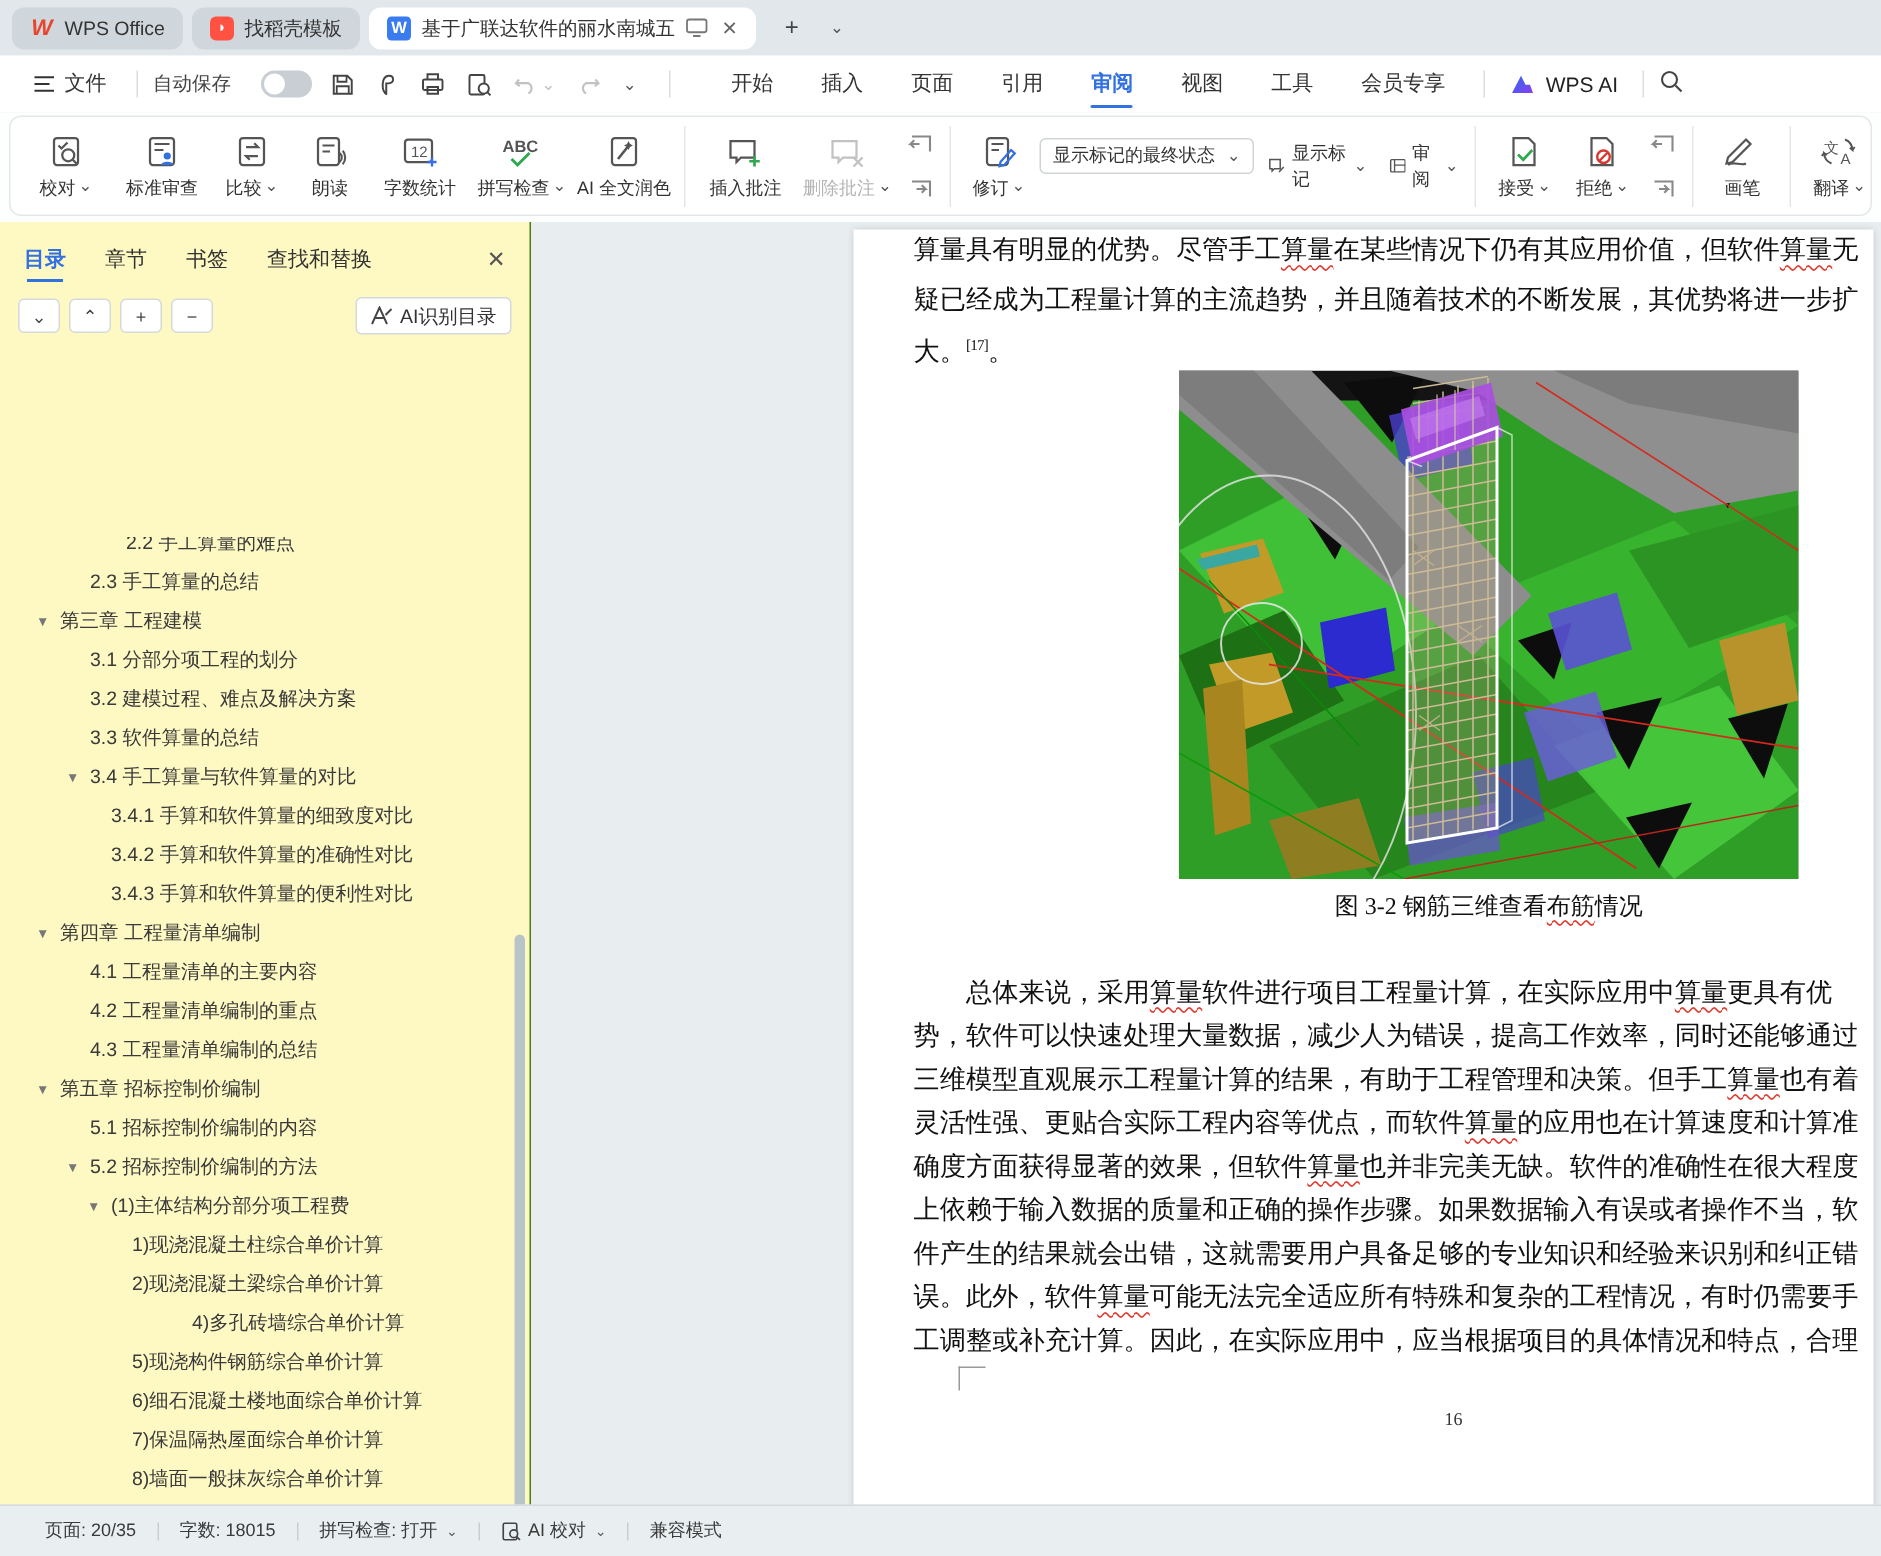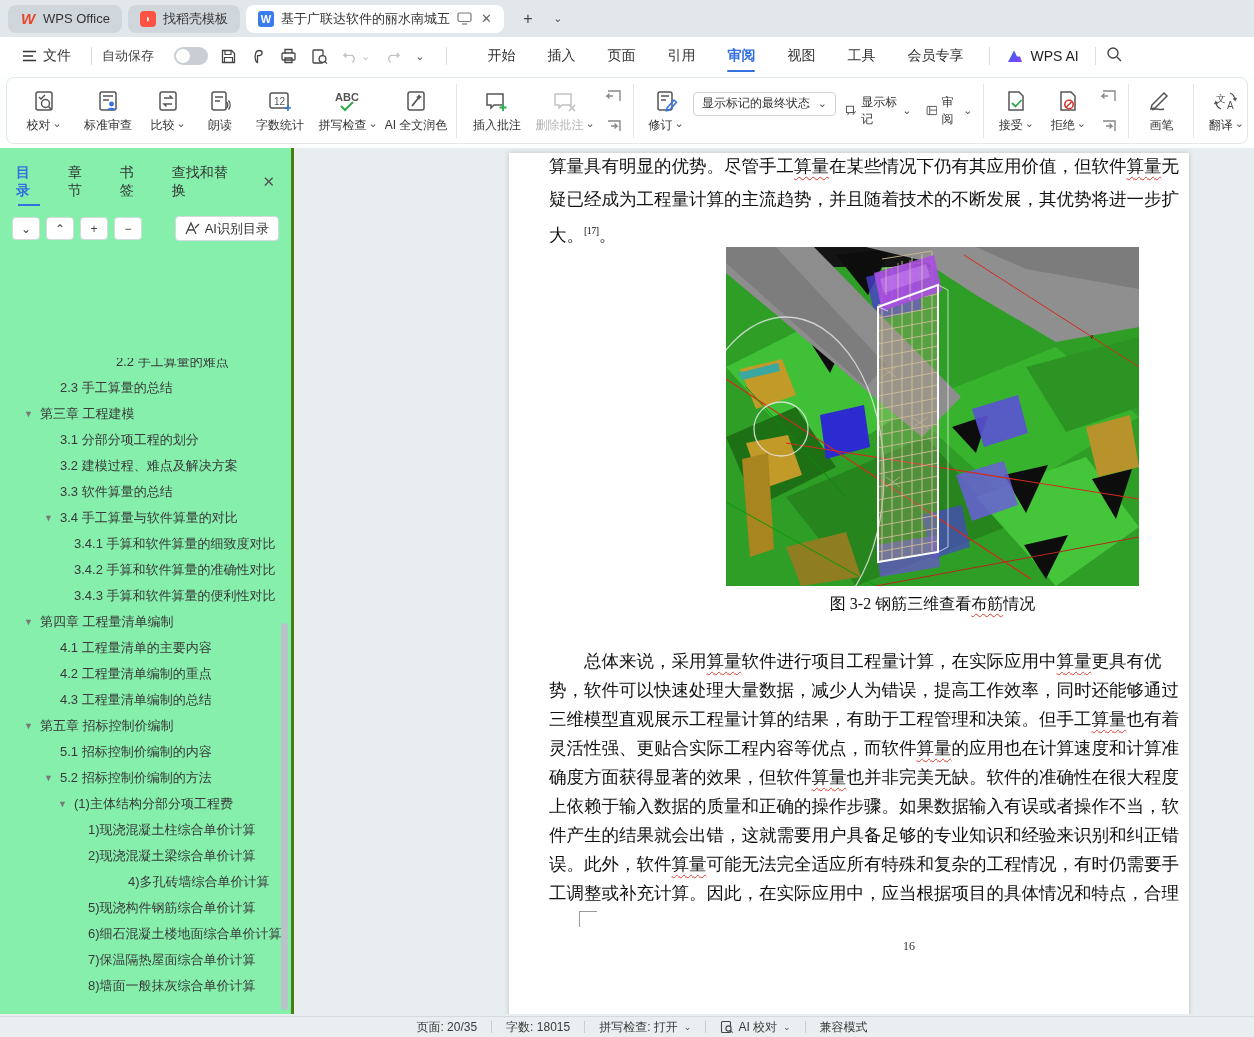--- a/index.html
+++ b/index.html
@@ -54,21 +54,21 @@
   .minibtn { display:flex; align-items:center; gap:4px; font-size:12px; color:#333; padding:2px 4px; }
   .cjk-conv { display:flex; flex-direction:column; gap:4px; }
   .convbtn { display:flex; align-items:center; gap:4px; font-size:12px; color:#333; }
   .convglyph { font-size:13px; color:#444; font-weight:bold; }
   .launcher { position:absolute; right:120px; bottom:2px; font-size:10px; color:#888; }
 
   
   .main { position:absolute; top:148px; left:0; right:0; bottom:23px; display:flex; }
 
   
-  .sidebar { width:294px; background:#86efac; border-right:3px solid #4d7c0f; position:relative; overflow:hidden; }
+  .sidebar { width:354px; background:#fef9c3; border-right:1px solid #4d7c0f; position:relative; overflow:hidden; }
   .sb-tabs { display:flex; align-items:center; padding:16px 16px 0; font-size:14px; gap:26px; }
   .sb-tab { padding-bottom:10px; position:relative; color:#333; }
   .sb-tab.active { color:#3370e0; font-weight:bold; }
   .sb-tab.active::after { content:""; position:absolute; left:2px; right:2px; bottom:4px; height:2px; background:#3370e0; }
   .sb-close { margin-left:auto; color:#555; font-size:15px; padding-bottom:10px; }
   .sb-tools { display:flex; align-items:center; padding:6px 12px 8px; gap:6px; }
   .sq-btn { width:28px; height:23px; border:1px solid #d4d9db; border-radius:4px; background:#fff; display:flex; align-items:center; justify-content:center; font-size:12px; color:#444; }
   .ai-toc-btn { margin-left:auto; height:25px; border:1px solid #d4d9db; border-radius:4px; background:#fff; display:flex; align-items:center; gap:5px; padding:0 9px; font-size:13px; color:#333; }
   .toc { position:absolute; top:210px; bottom:0; left:0; right:10px; overflow:hidden; }
   .toc-inner { margin-top:-9px; }
@@ -84,21 +84,21 @@
   .body-para { position:absolute; left:40px; top:494px; right:0; font-size:17.5px; line-height:29px; color:#111; white-space:nowrap; }
   .sq { text-decoration:underline; text-decoration-style:wavy; text-decoration-color:#e23b2e; text-decoration-thickness:1px; text-underline-offset:4px; }
   .sup { font-size:10px; vertical-align:7px; letter-spacing:-0.5px; }
   .fig { position:absolute; left:217px; top:94px; width:413px; height:339px; }
   .fig svg { display:block; }
   .caption { position:absolute; left:217px; top:441px; width:413px; text-align:center; font-size:16px; color:#111; white-space:nowrap; }
   .corner-mark { position:absolute; left:70px; top:758px; width:18px; height:16px; border-left:1px solid #9a9a9a; border-top:1px solid #9a9a9a; }
   .page-num { position:absolute; left:0; top:786px; width:800px; text-align:center; font-size:12px; color:#333; font-family:"Liberation Serif", serif; }
 
   
-  .statusbar { position:absolute; left:0; right:0; bottom:0; height:21px; background:#e9eef0; border-top:1px solid #d5dadd; display:flex; align-items:center; font-size:12px; color:#3a3a3a; padding-left:30px;justify-content:center; }
+  .statusbar { position:absolute; left:0; right:0; bottom:0; height:34px; background:#e9eef0; border-top:1px solid #d5dadd; display:flex; align-items:center; font-size:12px; color:#3a3a3a; padding-left:30px; }
   .st-item { display:flex; align-items:center; gap:4px; }
   .st-div { width:1px; height:12px; background:#c9ced1; margin:0 14px; }
   .st-chev { font-size:9px; color:#555; margin-left:2px; }
 </style>
 </head>
 <body>
 
 <div class="tabbar">
   <div class="tab">
     <span class="ticon wps-w">W</span>
@@ -503,21 +503,21 @@
       <span class="ai-toc-btn">
         <svg width="15" height="13" viewBox="0 0 15 13">
             <path d="M1,12 L6,1 L11,12 M3.2,8 h5.6" fill="none" stroke="#444" stroke-width="1.3"></path>
             <path d="M10,6 L14,2" stroke="#444" stroke-width="1.3"></path>
           </svg>
         <span>AI识别目录</span>
       </span>
     </div>
     <div class="toc">
         <div class="toc-inner" id="toc-inner">
-          <div class="toc-item" style="padding-left: 84px; margin-left: 32px;">
+          <div class="toc-item" style="padding-left: 84px;">
             <span>2.2 手工算量的难点</span>
           </div>
           <div class="toc-item" style="padding-left: 60px;">
             <span>2.3 手工算量的总结</span>
           </div>
           <div class="toc-item" style="padding-left: 24px;">
             <span class="toc-caret">▼</span>
             <span>第三章 工程建模</span>
           </div>
           <div class="toc-item" style="padding-left: 60px;">

